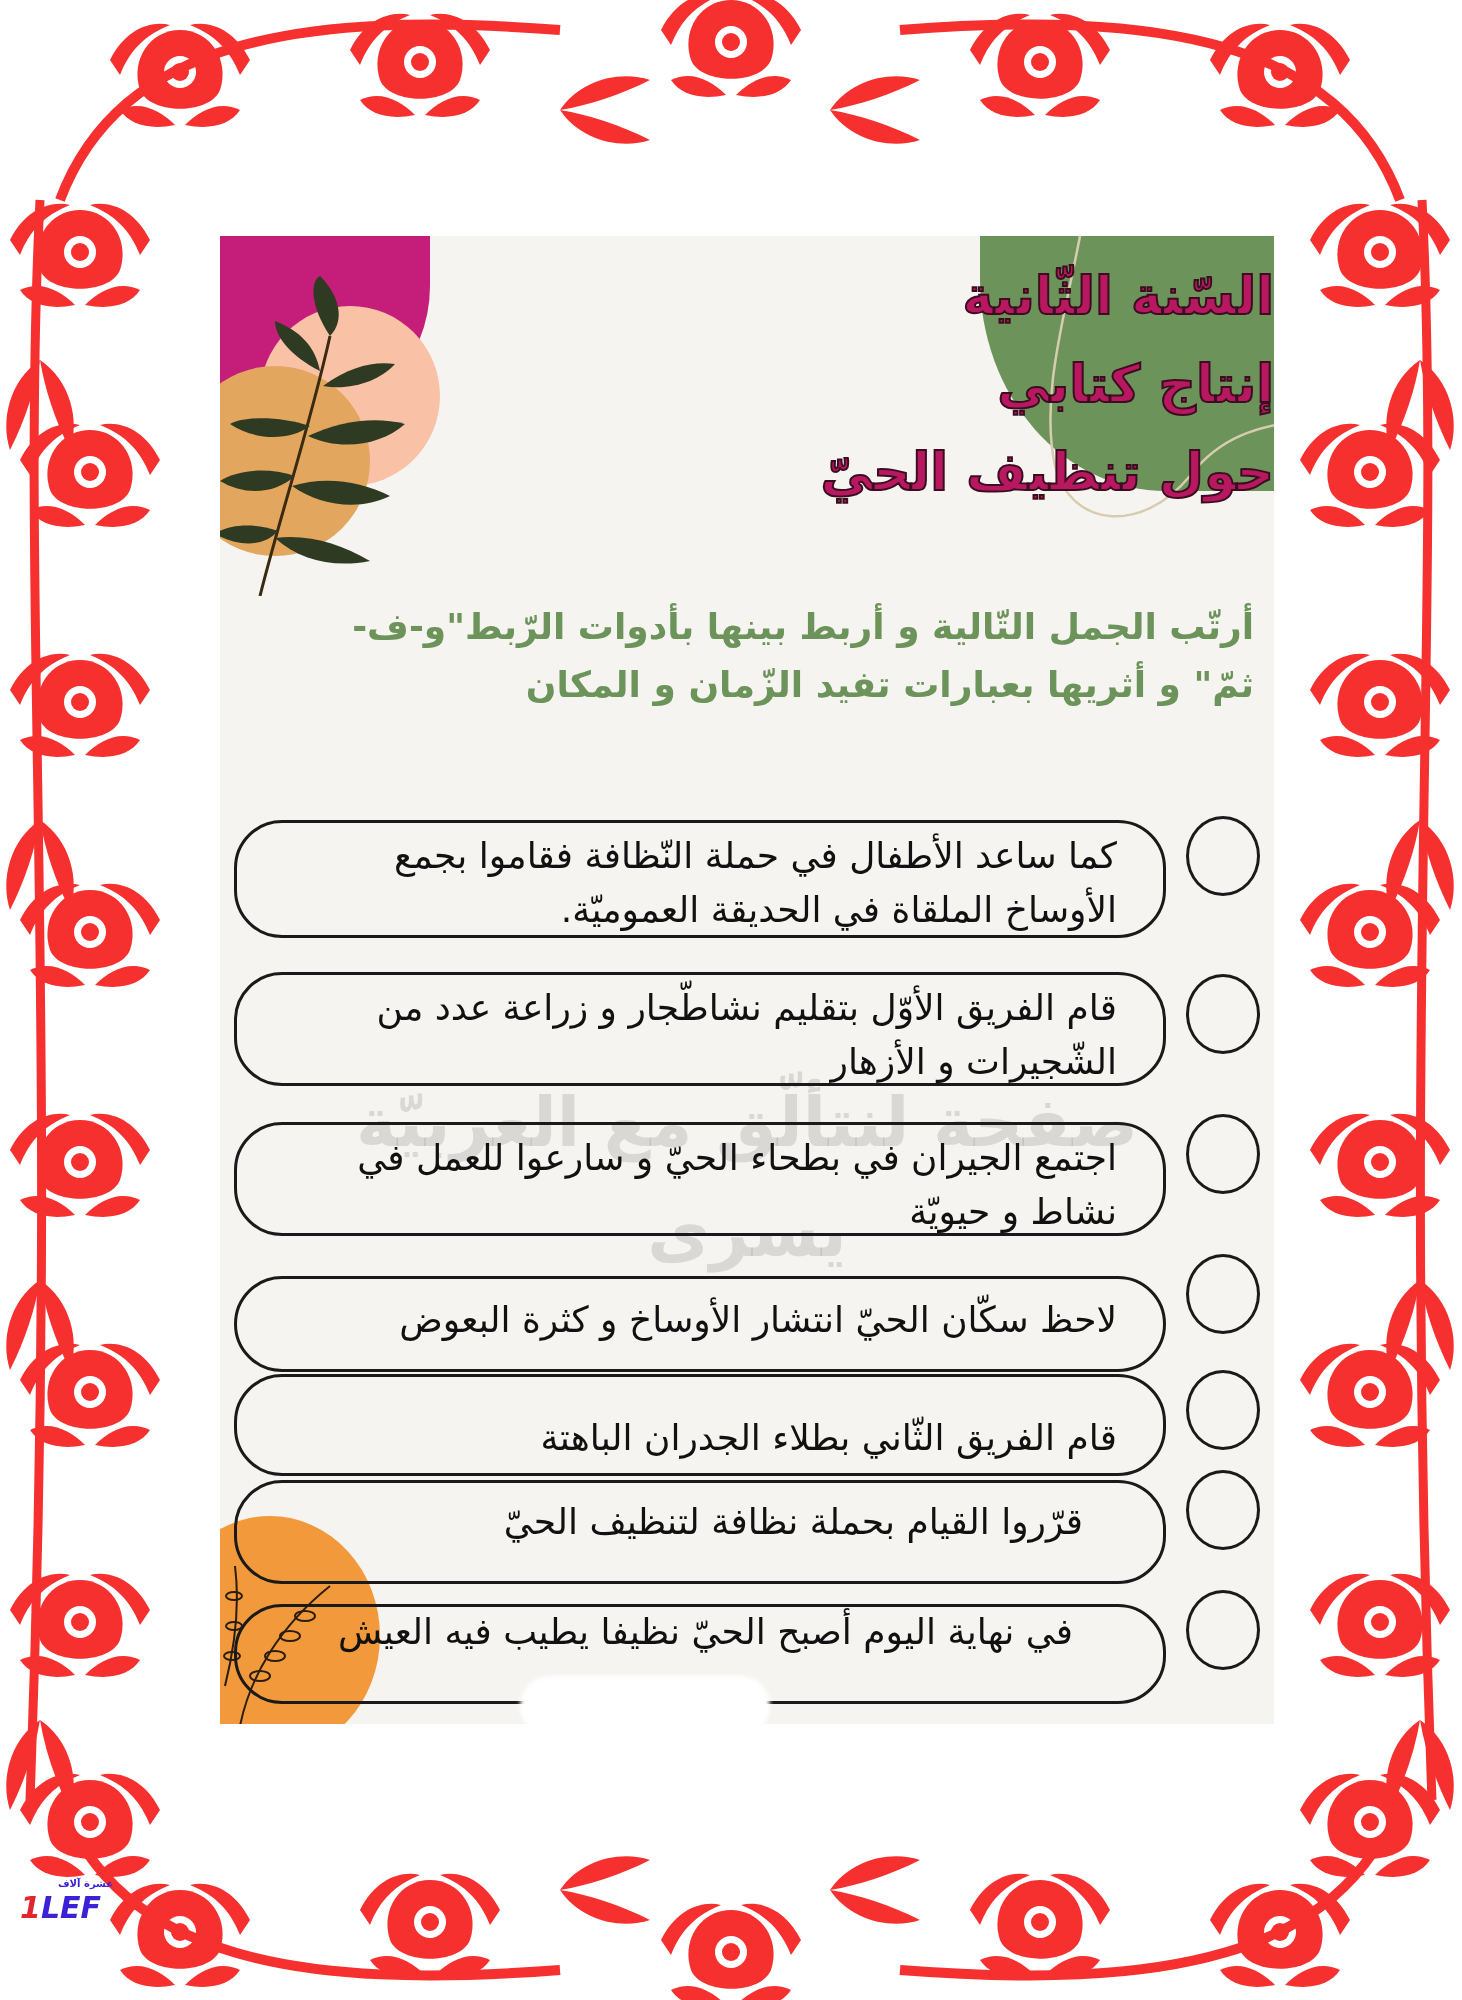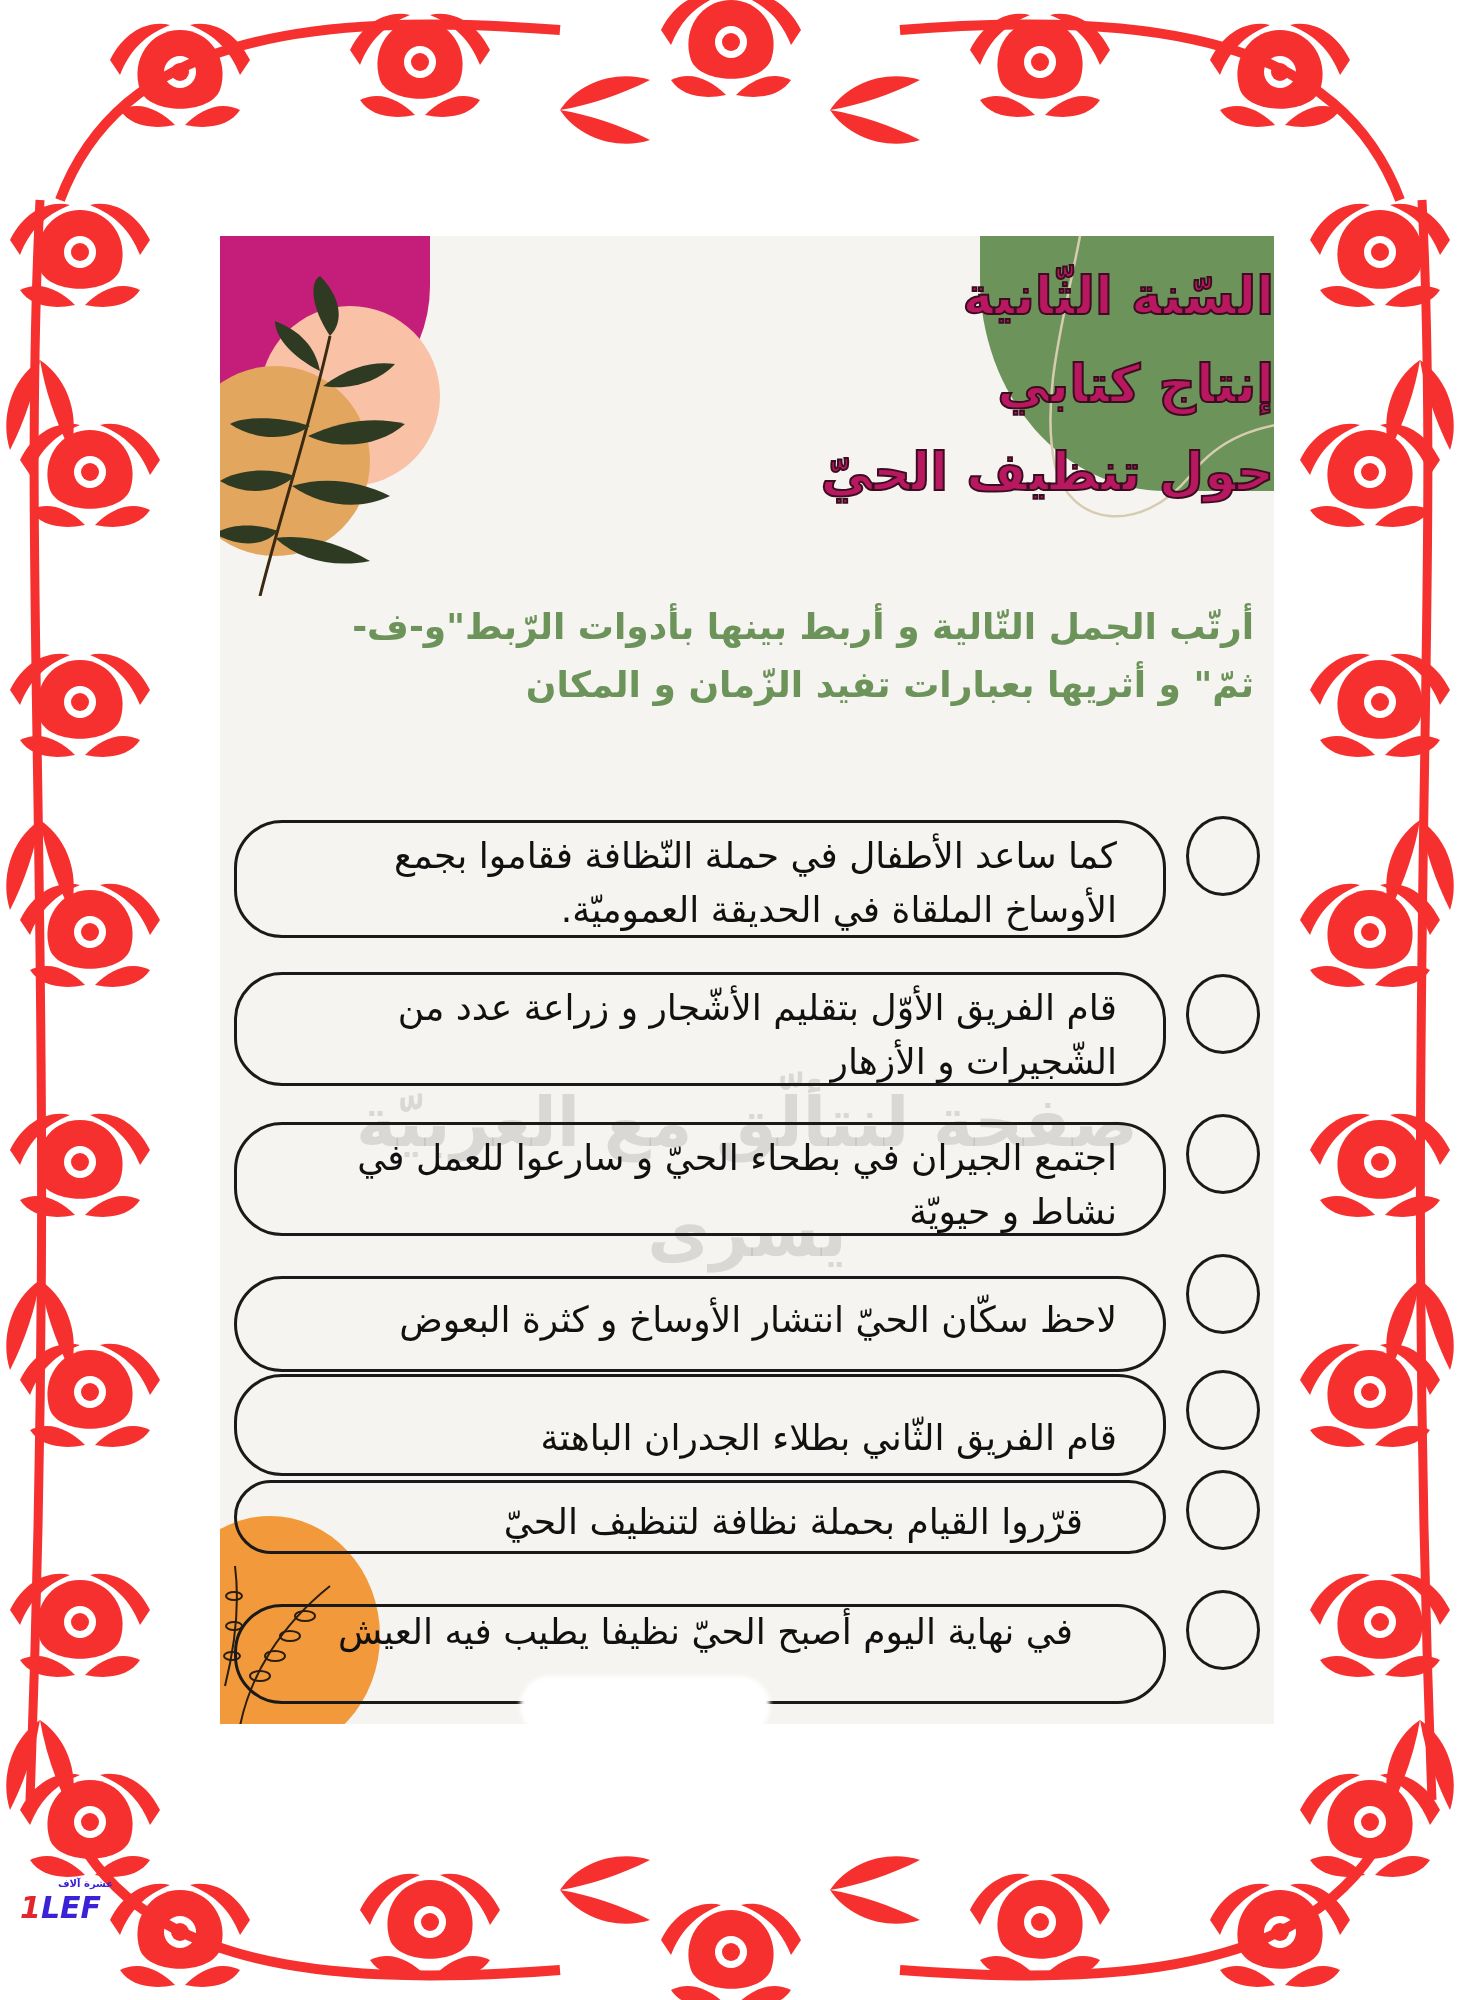--- a/index.html
+++ b/index.html
@@ -176,37 +176,37 @@
         <ellipse cx="14" cy="30" rx="8" ry="4"></ellipse>
     </g>
   </svg>
 
   <div class="items">
     <div class="item" style="top:0;">
       <div class="pill" style="height:118px;">كما ساعد الأطفال في حملة النّظافة فقاموا بجمع الأوساخ الملقاة في الحديقة العموميّة.</div>
       <div class="circle" style="top:20px;"></div>
     </div>
     <div class="item" style="top:152px;">
-      <div class="pill" style="height:114px;">قام الفريق الأوّل بتقليم الأشّجار و زراعة عدد من الشّجيرات و الأزهار</div>
+      <div class="pill" style="height:114px;">قام الفريق الأوّل بتقليم نشاطّجار و زراعة عدد من الشّجيرات و الأزهار</div>
       <div class="circle" style="top:26px;"></div>
     </div>
     <div class="item" style="top:302px;">
       <div class="pill" style="height:114px;">اجتمع الجيران في بطحاء الحيّ و سارعوا للعمل في نشاط و حيويّة</div>
       <div class="circle" style="top:16px;"></div>
     </div>
     <div class="item" style="top:456px;">
       <div class="pill" style="height:96px; padding-top:14px;">لاحظ سكّان الحيّ انتشار الأوساخ و كثرة البعوض</div>
       <div class="circle" style="top:2px;"></div>
     </div>
     <div class="item" style="top:554px;">
       <div class="pill" style="height:102px; padding-top:34px;">قام الفريق الثّاني بطلاء الجدران الباهتة</div>
       <div class="circle" style="top:20px;"></div>
     </div>
     <div class="item" style="top:660px;">
-      <div class="pill" style="height:74px; padding-top:12px; padding-right:80px;">قرّروا القيام بحملة نظافة لتنظيف الحيّ</div>
+      <div class="pill" style="height:104px; padding-top:12px; padding-right:80px;">قرّروا القيام بحملة نظافة لتنظيف الحيّ</div>
       <div class="circle" style="top:14px;"></div>
     </div>
     <div class="item" style="top:784px;">
       <div class="pill" style="height:100px; padding-top:0; padding-right:90px; line-height:50px;">في نهاية اليوم أصبح الحيّ نظيفا يطيب فيه العيش</div>
       <div class="circle" style="top:10px;"></div>
     </div>
   </div>
 
   <div class="white-patch"></div>
 </div>

